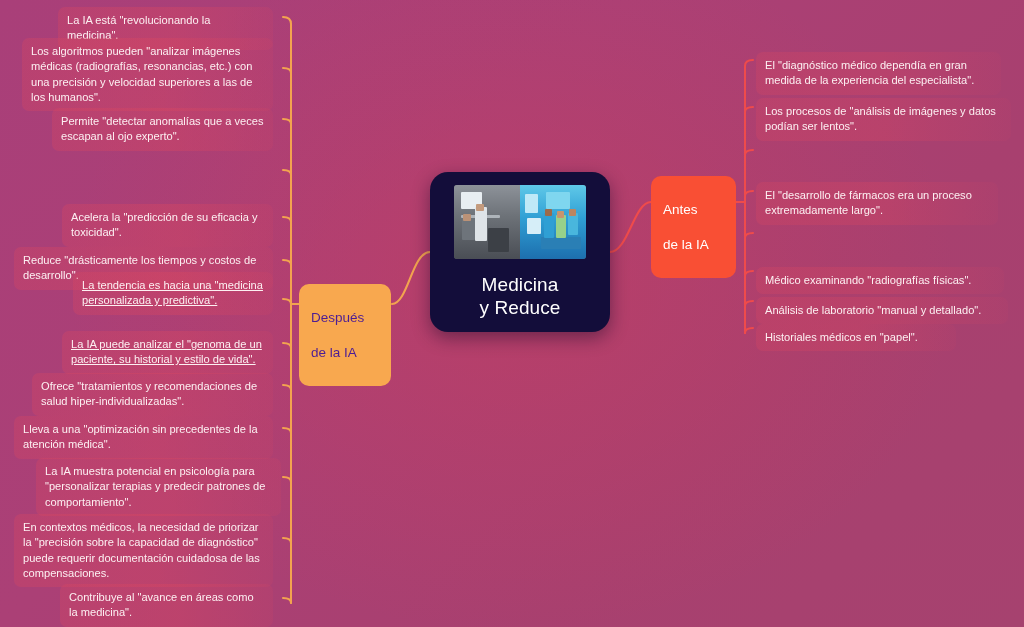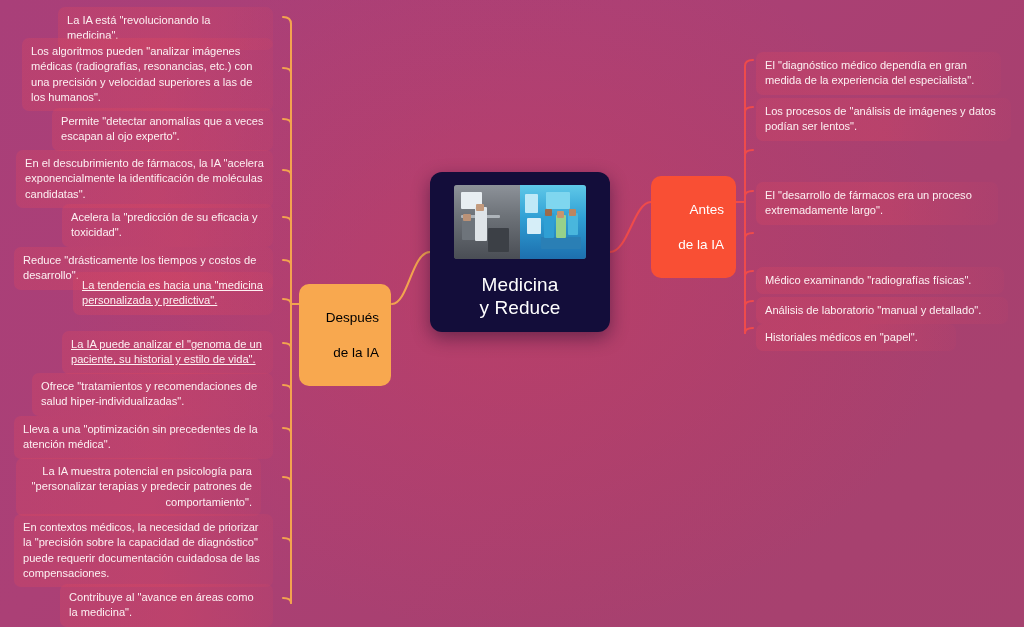--- a/index.html
+++ b/index.html
@@ -36,21 +36,21 @@
   }
 
   
   .central-node {
     position: absolute;
     left: 430px;
     top: 172px;
     width: 180px;
     height: 160px;
     background: #130d3a;
-    border-radius: 12px;
+    border-radius: 18px;
     box-shadow: 0 6px 18px rgba(20, 8, 40, 0.45);
     display: flex;
     flex-direction: column;
     align-items: center;
     padding-top: 13px;
     z-index: 5;
   }
 
   .central-image {
     width: 132px;
@@ -103,42 +103,42 @@
     line-height: 1.22;
     text-align: center;
     font-weight: 400;
     letter-spacing: 0.1px;
   }
 
   
   .branch-label {
     position: absolute;
     border-radius: 10px;
-    text-align: right;
+    text-align: left;
     font-size: 13.5px;
     line-height: 1.28;
     padding: 8px 12px;
     z-index: 6;
     white-space: pre-line;
   }
 
   .branch-antes {
     left: 651px;
     top: 176px;
     min-width: 85px;
     background: #f94f34;
     color: #ffffff;
   }
 
   .branch-despues {
     left: 299px;
     top: 284px;
     min-width: 92px;
     background: #f8a84f;
-    color: #000000;
+    color: #4c1d95;
   }
 
   
   .leaf {
     position: absolute;
     font-size: 11.1px;
     line-height: 1.38;
     color: #fdf0f2;
     padding: 6px 9px;
     border-radius: 7px;
@@ -239,35 +239,34 @@
     <div>Después</div>
     <div>de la IA</div>
   </div>
 
   <div class="leaf left" style="left:58px;  top:7px;   width:215px;">La IA está "revolucionando la medicina".</div>
 
   <div class="leaf left" style="left:22px;  top:38px;  width:251px;">Los algoritmos pueden "analizar imágenes médicas (radiografías, resonancias, etc.) con una precisión y velocidad superiores a las de los humanos".</div>
 
   <div class="leaf left" style="left:52px;  top:108px; width:221px;">Permite "detectar anomalías que a veces escapan al ojo experto".</div>
 
-  <div class="leaf left" style="left:16px;  top:150px; width:257px;">En el descubrimiento de fármacos, la IA "acelera exponencialmente la identificación de moléculas candidatas".</div>
 
   <div class="leaf left" style="left:62px;  top:204px; width:211px;">Acelera la "predicción de su eficacia y toxicidad".</div>
 
   <div class="leaf left" style="left:14px;  top:247px; width:259px;">Reduce "drásticamente los tiempos y costos de desarrollo".</div>
 
   <div class="leaf left" style="left:73px;  top:272px; width:200px;text-decoration:underline;">La tendencia es hacia una "medicina personalizada y predictiva".</div>
 
   <div class="leaf left" style="left:62px;  top:331px; width:211px;text-decoration:underline;">La IA puede analizar el "genoma de un paciente, su historial y estilo de vida".</div>
 
   <div class="leaf left" style="left:32px;  top:373px; width:241px;">Ofrece "tratamientos y recomendaciones de salud hiper-individualizadas".</div>
 
   <div class="leaf left" style="left:14px;  top:416px; width:259px;">Lleva a una "optimización sin precedentes de la atención médica".</div>
 
-  <div class="leaf left" style="left:16px;  top:458px; width:245px;text-align:right;">La IA muestra potencial en psicología para "personalizar terapias y predecir patrones de comportamiento".</div>
+  <div class="leaf left" style="left:36px;  top:458px; width:245px;">La IA muestra potencial en psicología para "personalizar terapias y predecir patrones de comportamiento".</div>
 
   <div class="leaf left" style="left:14px;  top:514px; width:259px;">En contextos médicos, la necesidad de priorizar la "precisión sobre la capacidad de diagnóstico" puede requerir documentación cuidadosa de las compensaciones.</div>
 
   <div class="leaf left" style="left:60px;  top:584px; width:213px;">Contribuye al "avance en áreas como la medicina".</div>
 
   <div class="leaf right" style="left:756px; top:52px;  width:245px;">El "diagnóstico médico dependía en gran medida de la experiencia del especialista".</div>
 
   <div class="leaf right" style="left:756px; top:98px;  width:255px;">Los procesos de "análisis de imágenes y datos podían ser lentos".</div>
 
 

